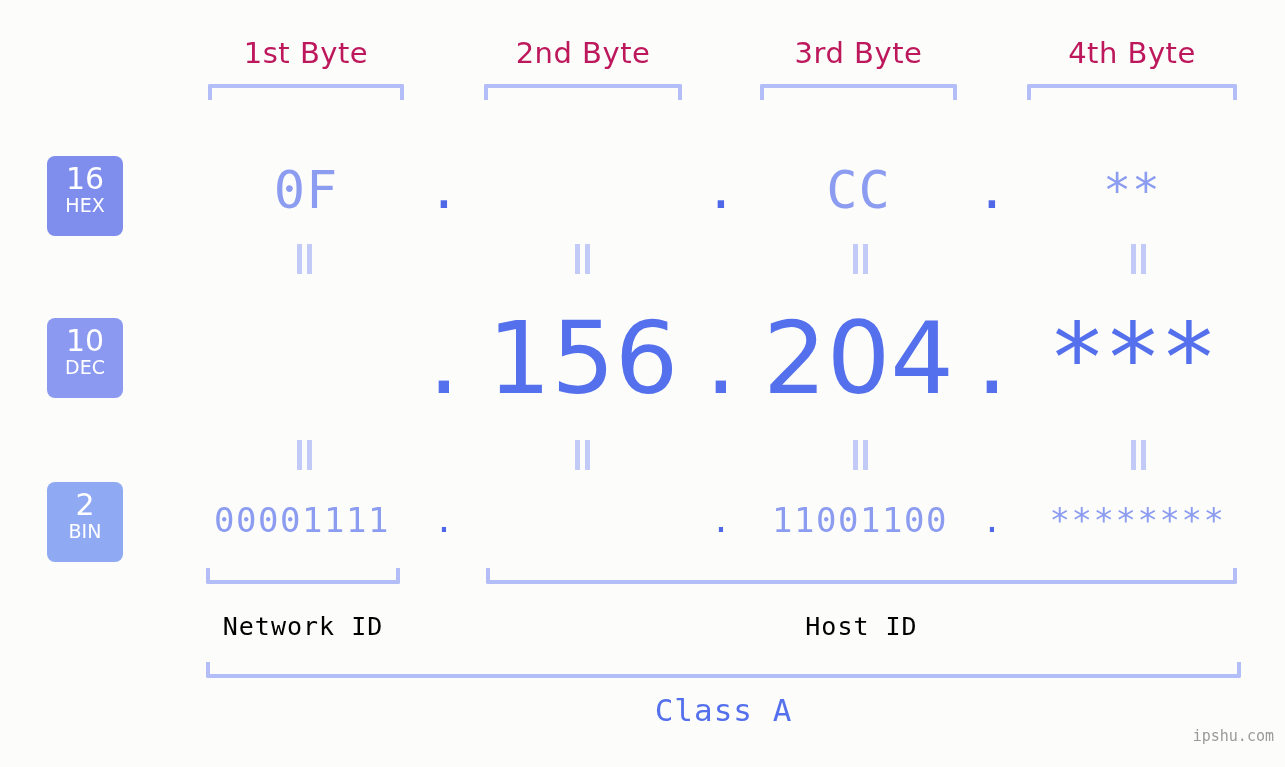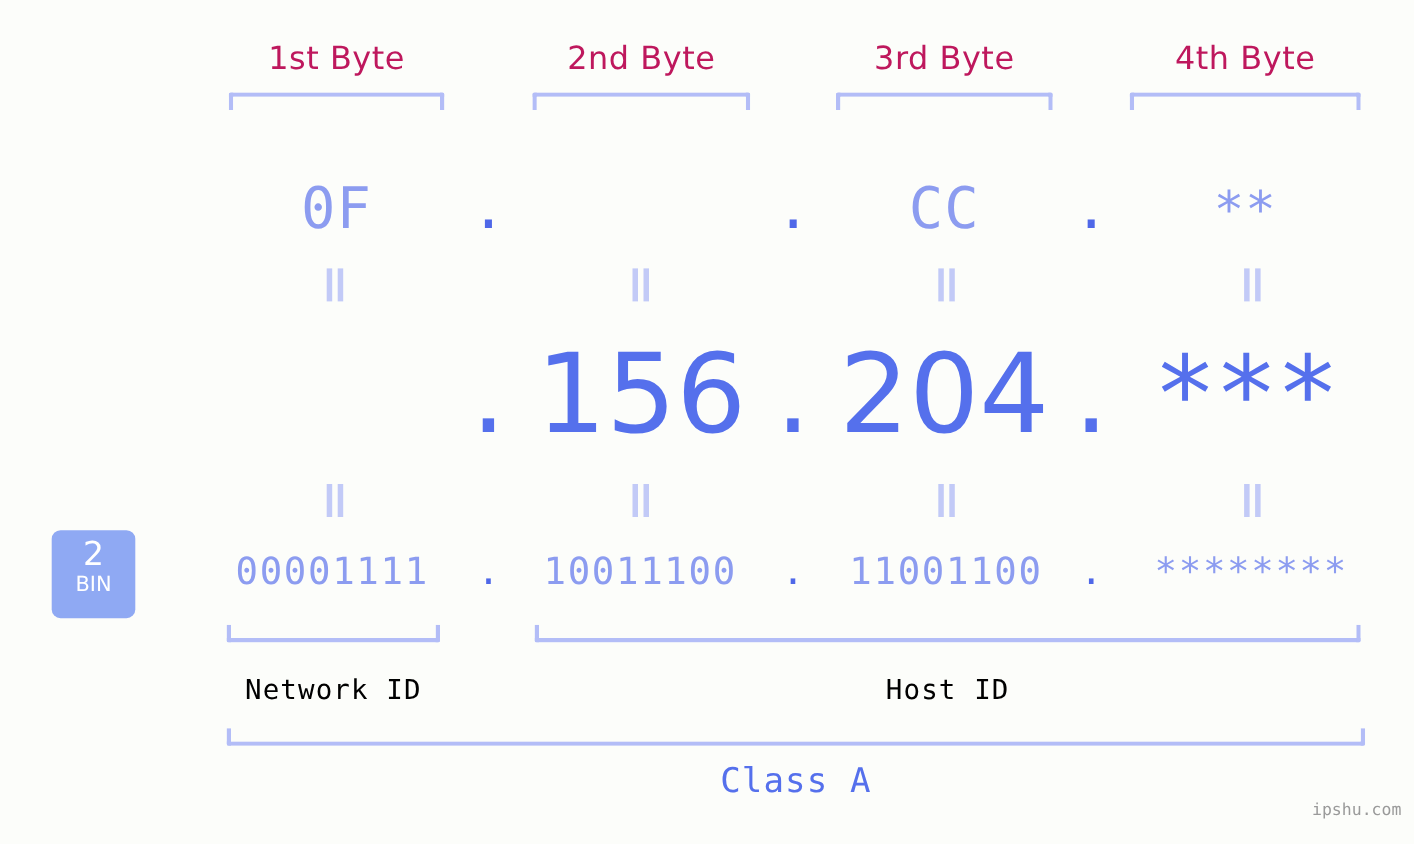--- a/index.html
+++ b/index.html
@@ -211,20 +211,28 @@
   <div class="byte-label" style="left:208px; width:196px;">1st Byte</div>
   <div class="byte-label" style="left:484px; width:198px;">2nd Byte</div>
   <div class="byte-label" style="left:760px; width:197px;">3rd Byte</div>
   <div class="byte-label" style="left:1027px; width:210px;">4th Byte</div>
 
   <div class="bracket bracket-down" style="left:208px; top:84px; width:196px;"></div>
   <div class="bracket bracket-down" style="left:484px; top:84px; width:198px;"></div>
   <div class="bracket bracket-down" style="left:760px; top:84px; width:197px;"></div>
   <div class="bracket bracket-down" style="left:1027px; top:84px; width:210px;"></div>
 
+  <div class="badge" id="badge-hex">
+    <span class="num">16</span>
+    <span class="name">HEX</span>
+  </div>
+  <div class="badge" id="badge-dec">
+    <span class="num">10</span>
+    <span class="name">DEC</span>
+  </div>
   <div class="badge" id="badge-bin">
     <span class="num">2</span>
     <span class="name">BIN</span>
   </div>
 
   <div class="row" id="row-hex">
     <div class="cell val" style="left:208px; width:196px;">0F</div>
     <div class="cell dot" style="left:404px; width:80px;">.</div>
     <div class="cell dot" style="left:682px; width:78px;">.</div>
     <div class="cell val" style="left:760px; width:197px;">CC</div>
@@ -271,21 +279,20 @@
       <i class="b"></i>
   </div>
   <div class="eq" style="left:1128px; top:440px;">
     <i class="a"></i>
       <i class="b"></i>
   </div>
 
   <div class="row" id="row-bin">
     <div class="cell val" style="left:202px; width:200px;">00001111</div>
     <div class="cell dot" style="left:404px; width:80px;">.</div>
-    <div class="cell val" style="left:482px; width:200px;">10011100</div>
     <div class="cell dot" style="left:682px; width:78px;">.</div>
     <div class="cell val" style="left:760px; width:200px;">11001100</div>
     <div class="cell dot" style="left:957px; width:70px;">.</div>
     <div class="cell val" style="left:1035px; width:205px;">********</div>
   </div>
 
   <div class="bracket bracket-up" style="left:206px; top:568px; width:194px;"></div>
   <div class="bracket bracket-up" style="left:486px; top:568px; width:751px;"></div>
 
   <div class="id-label" style="left:206px; top:612px; width:194px;">Network ID</div>

